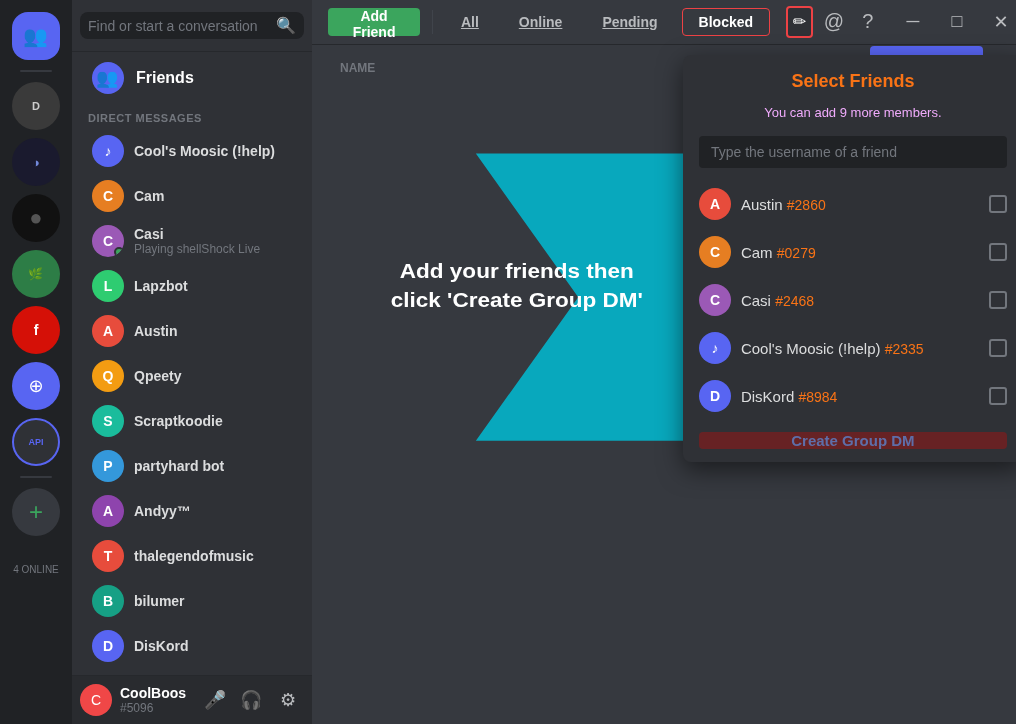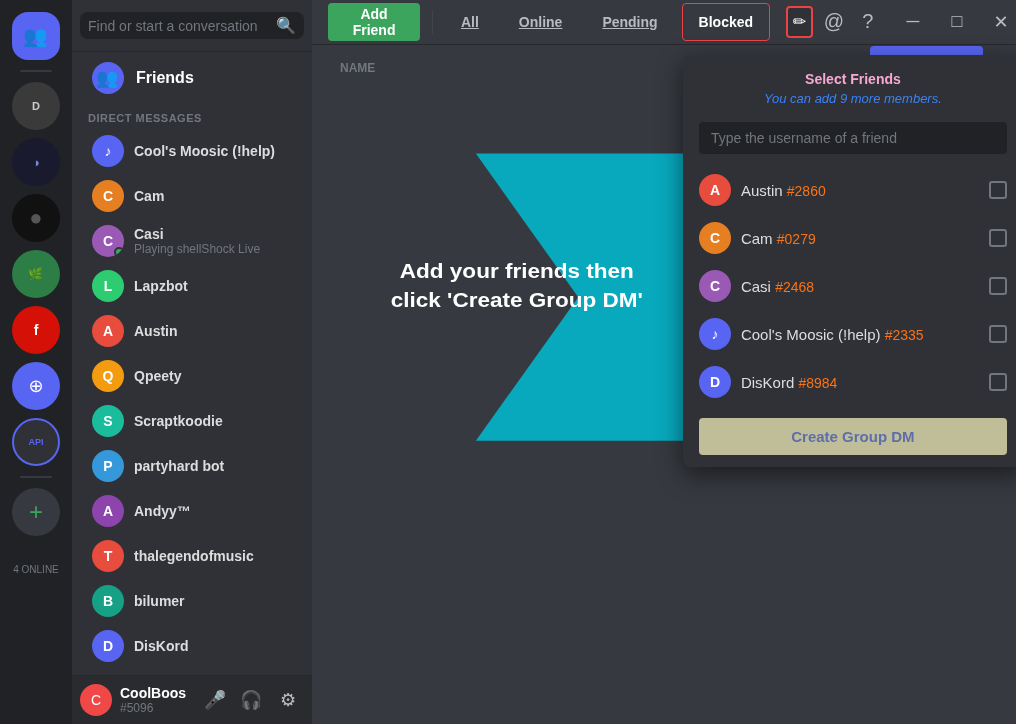--- a/index.html
+++ b/index.html
@@ -207,21 +207,21 @@
       border-bottom: 1px solid #26282c;
       display: flex;
       align-items: center;
       padding: 0 16px;
       height: 48px;
       gap: 8px;
       position: relative;
     }
     .tab-btn {
       padding: 0 16px;
-      height: 38px;
+      height: 28px;
       border-radius: 4px;
       border: none;
       cursor: pointer;
       font-size: 14px;
       font-weight: 600;
     }
     .tab-btn.add-friend {
       background: #3ba55d;
       color: white;
     }
@@ -319,29 +319,28 @@
       border-radius: 8px;
       box-shadow: 0 8px 24px rgba(0,0,0,0.5);
       z-index: 200;
       overflow: hidden;
     }
     .modal-header {
       text-align: center;
       padding: 16px 16px 4px;
     }
     .modal-title {
-      font-size: 14px;
+      font-size: 18px;
       font-weight: 700;
-      color: #f9a8d4;
+      color: #f97316;
     }
     .modal-subtitle {
       font-size: 13px;
-      color: #3b82f6;
-      margin-top: 4px;
-      font-style: italic;
+      color: #f0abfc;
+      margin-top: 13px;
     }
     .modal-search {
       margin: 12px 16px;
       background: #202225;
       border-radius: 4px;
       padding: 8px 12px;
       color: #72767d;
       font-size: 14px;
     }
     .friend-select-row {
@@ -369,22 +368,21 @@
       width: 18px;
       height: 18px;
       border: 2px solid #72767d;
       border-radius: 3px;
     }
     .modal-footer {
       padding: 12px 16px;
     }
     .create-group-btn {
       width: 100%;
-      padding: 10px;
-      background: #fef9c3;
+      background: #7f1d1d;
       color: #7289da;
       border: none;
       border-radius: 4px;
       font-size: 15px;
       font-weight: 600;
       cursor: pointer;
       opacity: 0.7;
     }
 
     

